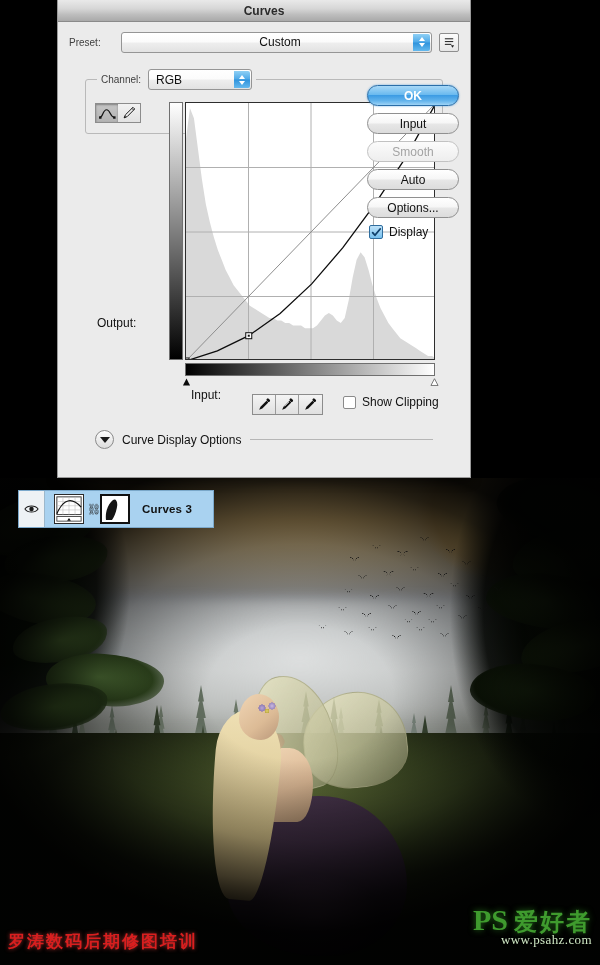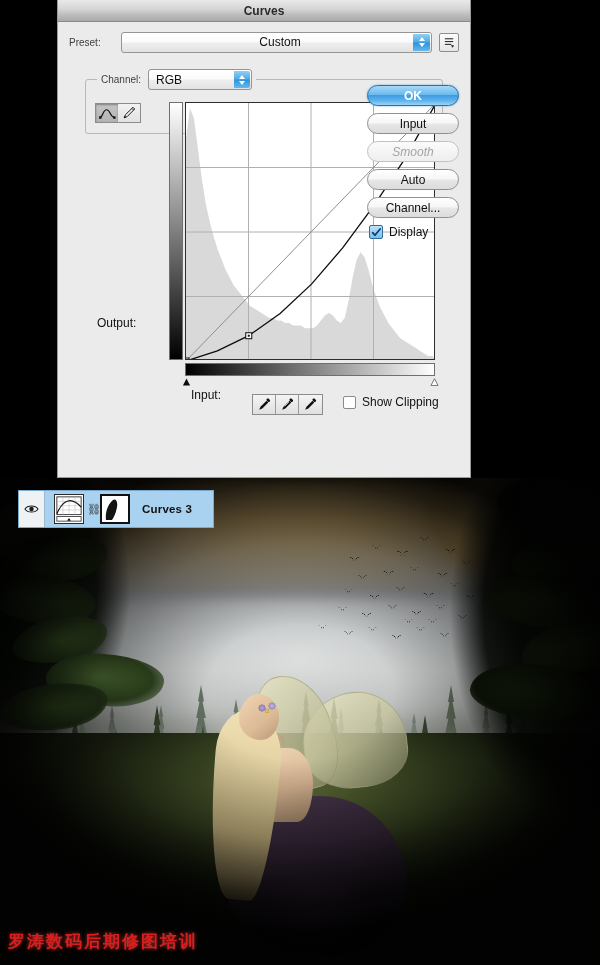--- a/index.html
+++ b/index.html
@@ -276,21 +276,21 @@
     display: flex; align-items: center; justify-content: center;
     border: 1px solid #909090;
     background: linear-gradient(to bottom,#ffffff 0%,#f6f6f6 48%,#e7e7e7 52%,#dcdcdc 100%);
     color: #111;
   }
   .btn.primary {
     border: 1px solid #2a6ea8; color: #fff; font-weight: bold;
     background: linear-gradient(to bottom,#a8d8f7 0%,#6bbaef 45%,#3d9ce4 50%,#63b4ec 78%,#9ed3f6 100%);
     box-shadow: 0 0 2px rgba(60,150,220,.8);
   }
-  .btn.disabled { color: #a3a3a3; background: linear-gradient(to bottom,#fbfbfb,#eeeeee); border-color: #c2c2c2; font-style: italic; }
+  .btn.disabled { color: #a3a3a3; background: linear-gradient(to bottom,#fbfbfb,#eeeeee); border-color: #c2c2c2; }
   .btn.gap { margin-top: 7px; }
   .prev-row { display: flex; align-items: center; margin-top: 6px; margin-left: 2px; }
   .cbx-on {
     width: 14px; height: 14px; border-radius: 2px;
     border: 1px solid #2f6d9e;
     background: linear-gradient(to bottom,#bfe2f8,#77c0ee);
     display: flex; align-items: center; justify-content: center;
   }
   .prev-lbl { font-size: 12px; color: #111; margin-left: 6px; }
 </style>
@@ -437,20 +437,26 @@
         <rect x="0" y="0" width="26" height="26" fill="#ffffff"></rect>
         <path d="M4 24 C3 16 6 8 11 4 C14 2 16 6 15 11 C14 17 12 21 10 24 Z" fill="#141414"></path>
       </svg>
     </div>
     <div class="layer-name">Curves 3</div>
   </div>
 
   <div class="wm-left">
     <div class="wm-cn">罗涛数码后期修图培训</div>
   </div>
+  <div class="wm-right">
+    <div class="wm-ps">
+      <span>PS</span><span class="cn">爱好者</span>
+    </div>
+    <div class="wm-ps-url">www.psahz.com</div>
+  </div>
 
   <div class="dialog">
 
     <div class="titlebar">
       <div class="title-text">Curves</div>
     </div>
 
     <div class="body">
 
       <div class="row-preset">
@@ -569,28 +575,35 @@
               <rect x="11.2" y="2.2" width="4.6" height="3.2" rx="1.4" transform="rotate(45 13.5 3.8)" fill="#111"></rect>
             </svg>
           </div>
         </div>
 
         <div class="clip-wrap">
           <div class="cbx"></div>
           <div class="clip-lbl">Show Clipping</div>
         </div>
 
+        <div class="cdo-row">
+          <div class="disc">
+            <div class="tri"></div>
+          </div>
+          <div class="cdo-lbl">Curve Display Options</div>
+          <div class="cdo-line"></div>
+        </div>
       </fieldset>
 
       <div class="btncol">
         <div class="btn primary">OK</div>
         <div class="btn">Input</div>
         <div class="btn disabled gap">Smooth</div>
         <div class="btn gap">Auto</div>
-        <div class="btn">Channel...</div>
+        <div class="btn">Options...</div>
         <div class="prev-row">
           <div class="cbx-on">
             <svg viewBox="0 0 12 12" width="11" height="11">
               <path d="M1.8 6.2 L4.3 9 L10 2.2" fill="none" stroke="#10406b" stroke-width="2" stroke-linecap="round" stroke-linejoin="round"></path>
             </svg>
           </div>
           <div class="prev-lbl">Display</div>
         </div>
       </div>
 

